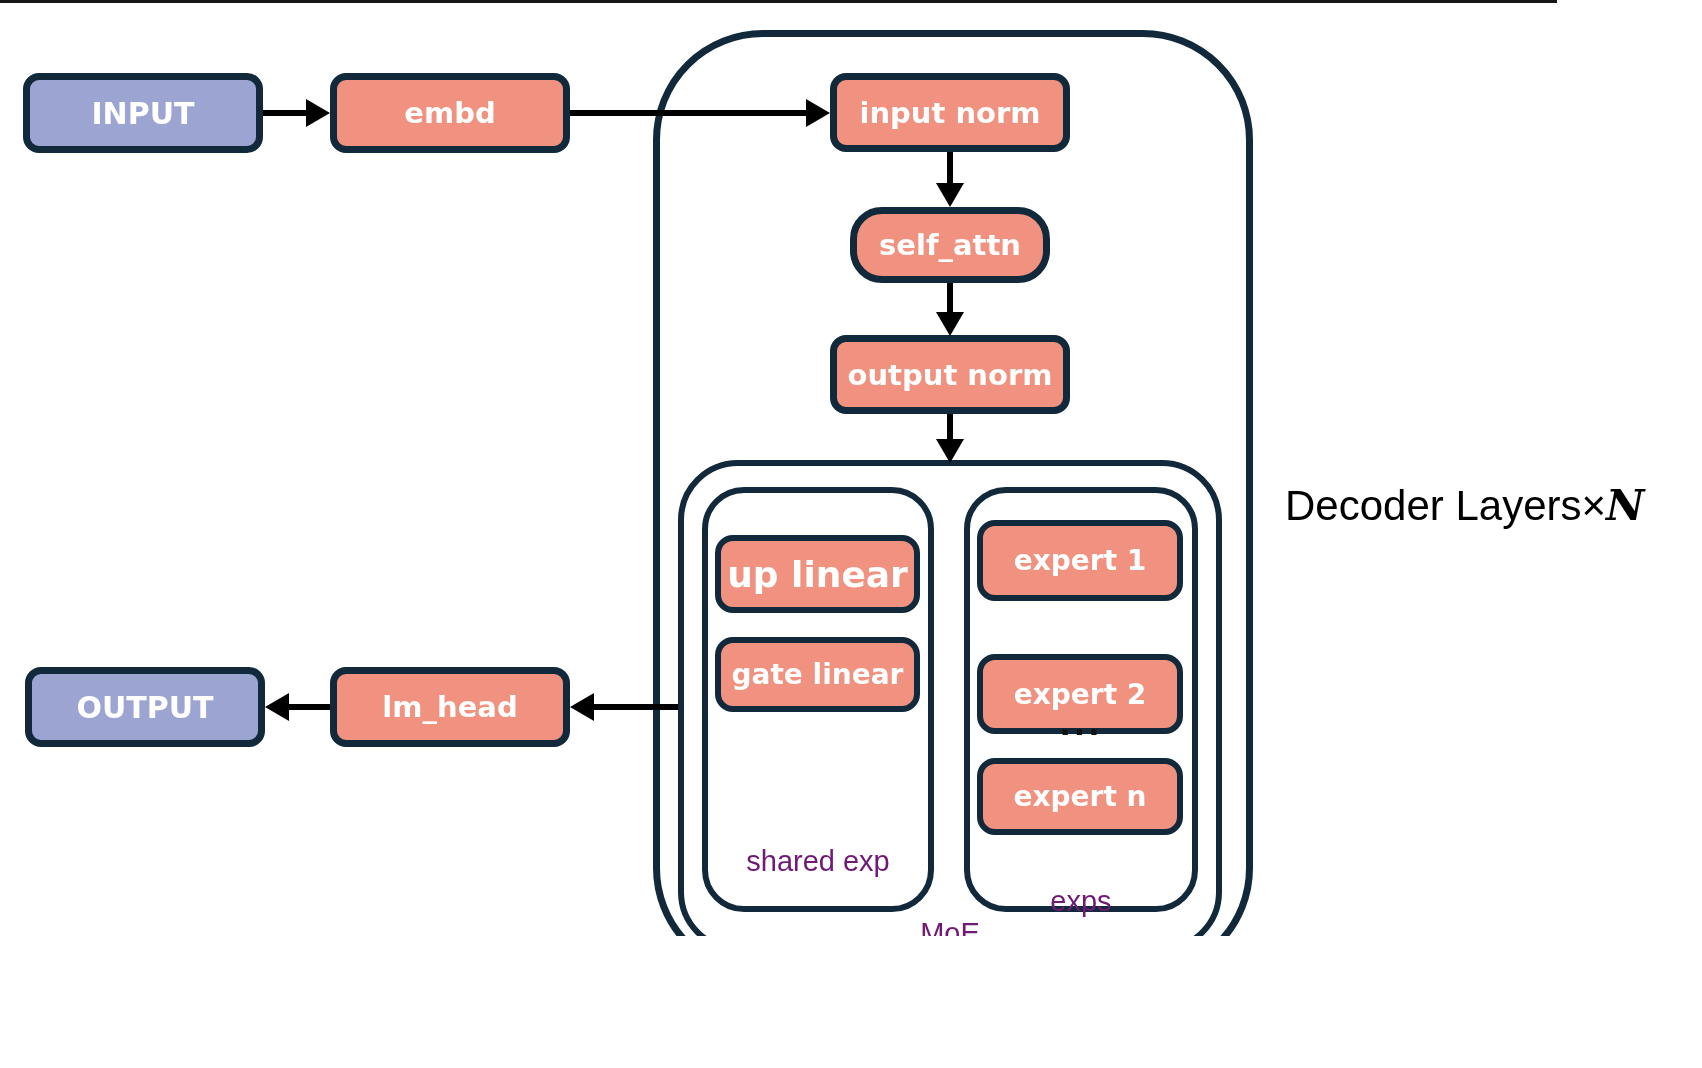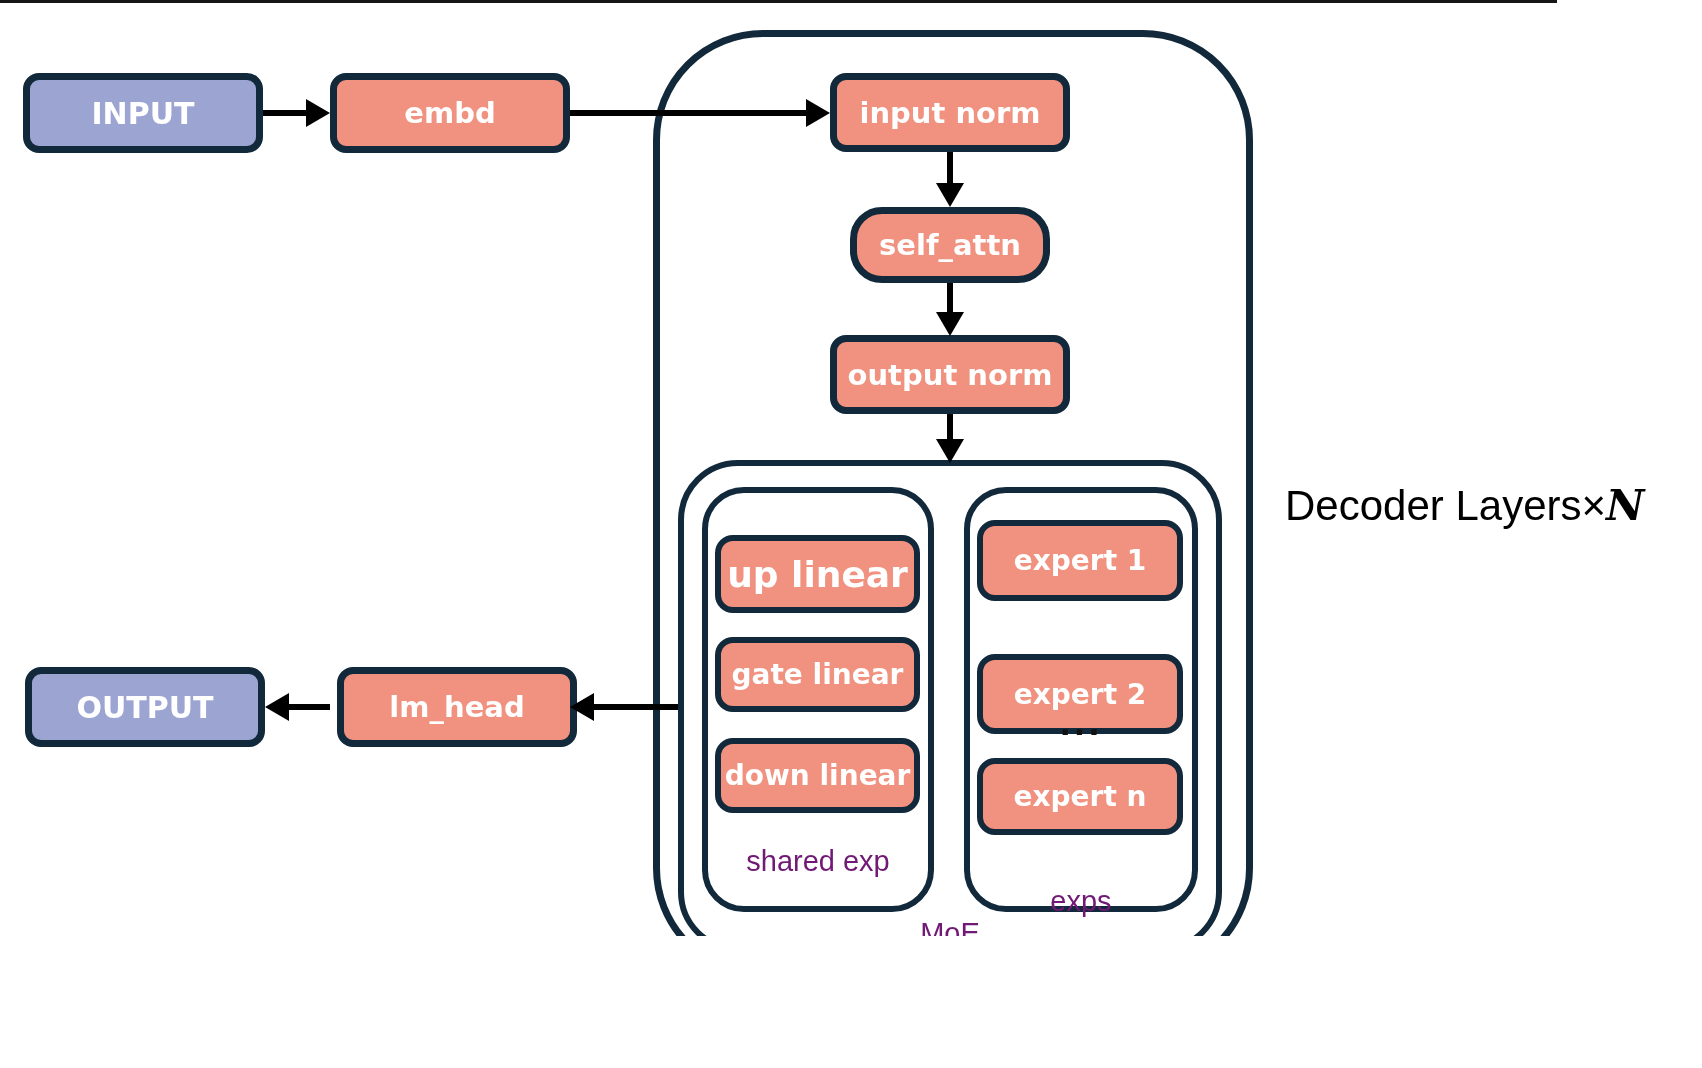--- a/index.html
+++ b/index.html
@@ -43,25 +43,24 @@
 
   <div class="container" style="left:964px;top:487px;width:234px;height:425px;border-radius:42px;"></div>
 
   <div class="node io" style="left:23px;top:73px;width:240px;height:80px;font-size:30px;">INPUT</div>
   <div class="node io" style="left:25px;top:667px;width:240px;height:80px;font-size:30px;">OUTPUT</div>
 
   <div class="node op" style="left:330px;top:73px;width:240px;height:80px;font-size:29px;">embd</div>
   <div class="node op" style="left:830px;top:73px;width:240px;height:79px;font-size:29px;">input norm</div>
   <div class="node op" style="left:850px;top:207px;width:200px;height:76px;font-size:29px;border-radius:32px;">self_attn</div>
   <div class="node op" style="left:830px;top:335px;width:240px;height:79px;font-size:29px;">output norm</div>
-  <div class="node op" style="left:330px;top:667px;width:240px;height:80px;font-size:29px;margin-left:7px;">lm_head</div>
+  <div class="node op" style="left:330px;top:667px;width:240px;height:80px;font-size:29px;">lm_head</div>
 
   <div class="node op b6" style="left:715px;top:535px;width:205px;height:78px;font-size:36px;">up linear</div>
   <div class="node op b6" style="left:715px;top:637px;width:205px;height:75px;font-size:28px;">gate linear</div>
-  <div class="node op b6" style="left:715px;top:738px;width:205px;height:75px;font-size:28px;">down linear</div>
 
   <div class="node op b6" style="left:977px;top:520px;width:206px;height:81px;font-size:28px;">expert 1</div>
   <div class="node op b6" style="left:977px;top:625px;width:206px;height:80px;font-size:28px;margin-top:29px;">expert 2</div>
   <div class="ellipsis" style="left:964px;top:707px;width:234px;height:36px;">...</div>
   <div class="node op b6" style="left:977px;top:758px;width:206px;height:77px;font-size:28px;">expert n</div>
 
   <div class="glabel" style="left:702px;top:845px;width:232px;">shared exp</div>
   <div class="glabel" style="left:964px;top:885px;width:234px;text-align:center;">exps</div>
   <div class="glabel" style="left:678px;top:917px;width:544px;">MoE</div>
   <div id="decoder-label"><span>Decoder Layers×</span><span class="nvar">N</span></div>

